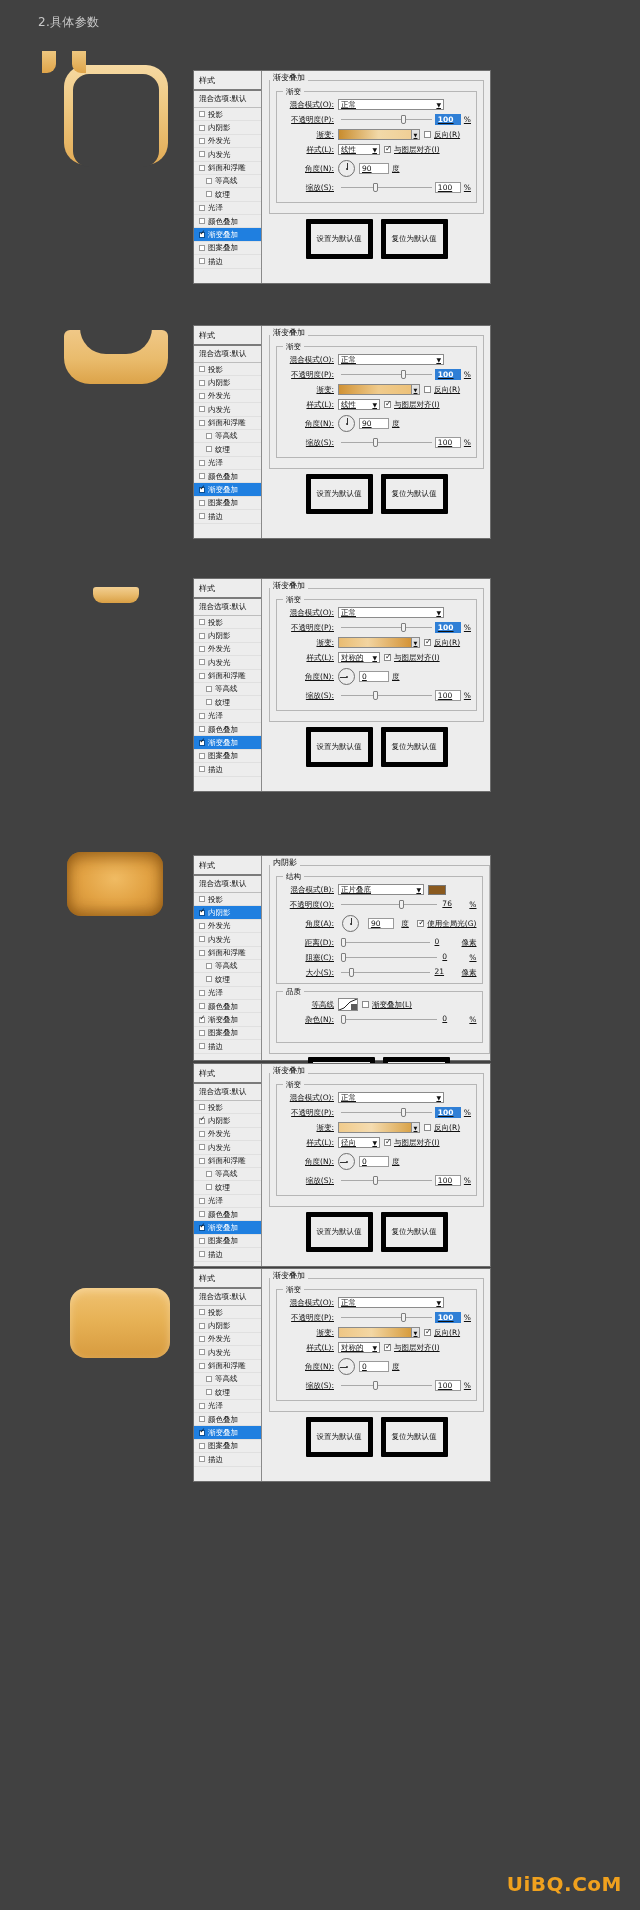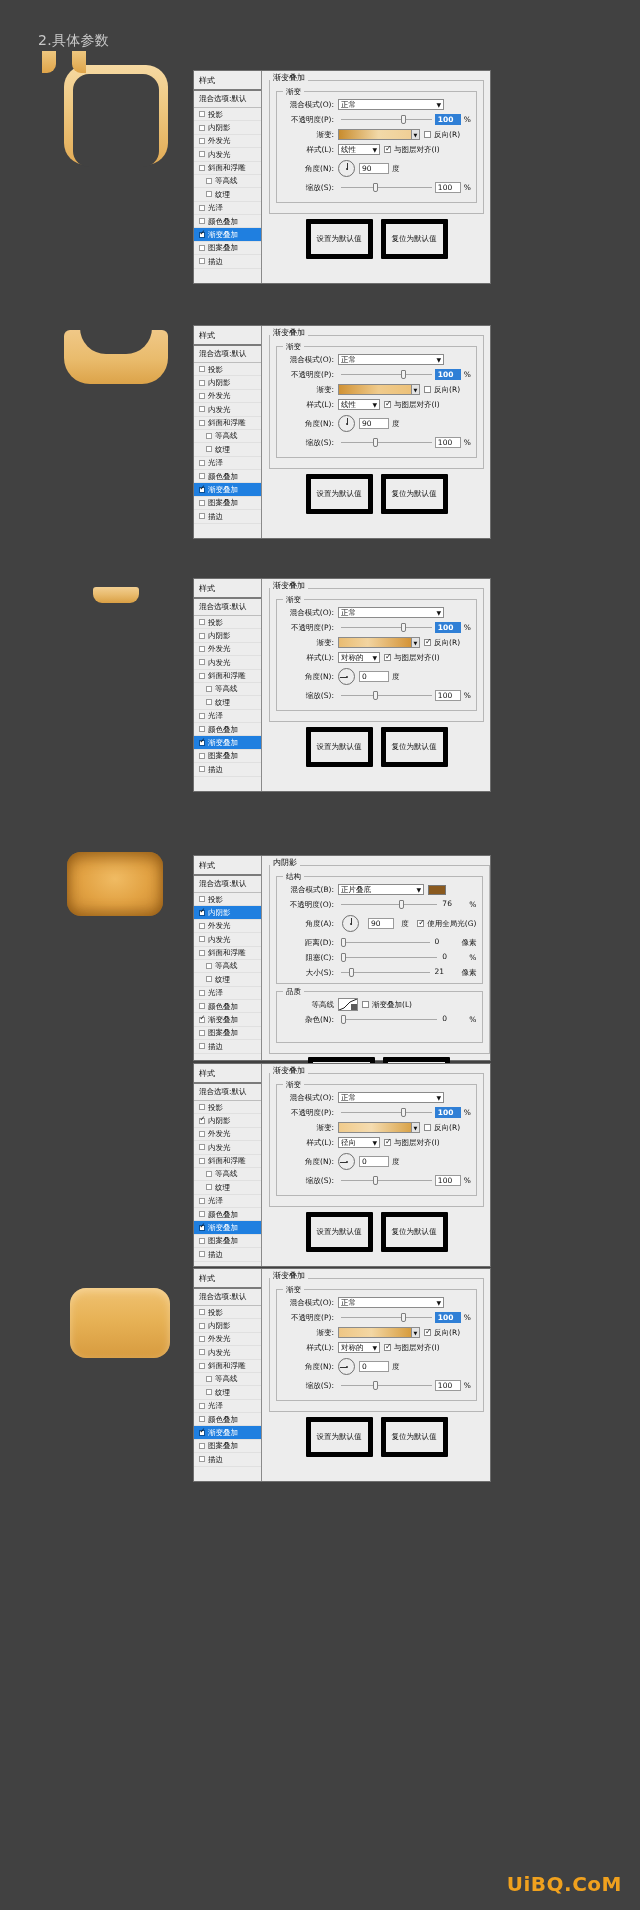--- a/index.html
+++ b/index.html
@@ -4,22 +4,22 @@
 <style>
   * { box-sizing: border-box; }
   html, body { margin:0; padding:0; }
   body {
     width:640px; height:1910px;
     background:#414141;
     font-family:"DejaVu Sans","Liberation Sans",sans-serif;
     position:relative; overflow:hidden;
   }
   .heading {
-    position:absolute; left:38px; top:32px;
-    color:#c8c8c8; font-size:14px; letter-spacing:.3px;
+    position:absolute; left:38px; top:14px;
+    color:#c8c8c8; font-size:12px; letter-spacing:.3px;
   }
   
   .shape { position:absolute; }
   .ring {
     position:absolute; width:104px; height:100px;
     border-radius:22px;
     background:linear-gradient(180deg,#f6d9a2 0%,#eec77f 45%,#e2ab55 100%);
   }
   .ring::after{
     content:""; position:absolute; left:9px; top:9px; right:9px; bottom:-2px;
@@ -73,21 +73,21 @@
   .row.sel .cb{ border-color:#0b4f93; }
   .row.sel .cb.on::after{ color:#111; }
   .lbl{ white-space:nowrap; font-size:7.5px; }
 
   .panel{ flex:1; padding:4px 6px 5px 7px; position:relative; }
   .grp{ border:1px solid #b6b6b6; margin:0 0 4px 0; padding:7px 5px 5px 5px; position:relative; }
   .grp > .cap{ position:absolute; top:-5px; left:6px; background:#ededed; padding:0 3px; font-size:7.5px; }
   .title{ position:absolute; top:1px; left:8px; background:#ededed; padding:0 3px; font-size:8px; z-index:2; }
   .outer{ border:1px solid #b6b6b6; margin-top:5px; padding:8px 6px 6px 6px; position:relative; }
 
-  .frow{ display:flex; align-items:center; margin-bottom:4px; height:11px; }
+  .frow{ display:flex; align-items:center; margin-bottom:4px; height:11px;text-decoration:underline; }
   .flab{ width:56px; text-align:right; padding-right:4px; font-size:7.5px; white-space:nowrap; flex:none; }
   .sel-box{ height:11px; border:1px solid #8b8b8b; background:#fff; display:flex;
             align-items:center; padding:0 2px; font-size:7.5px; position:relative; }
   .sel-box .arw{ margin-left:auto; font-size:6px; padding-left:6px; }
   .num{ height:11px; width:26px; border:1px solid #9a9a9a; background:#fff;
         font-size:7.5px; text-align:left; padding:0 2px; line-height:10px; }
   .num.hl{ background:#2f7fd6; color:#fff; border-color:#2f7fd6; font-weight:bold; }
   .num.plain{ border:none; background:transparent; }
   .pct{ padding-left:3px; font-size:7.5px; }
   .slider{ flex:1; height:11px; position:relative; margin:0 3px; }

